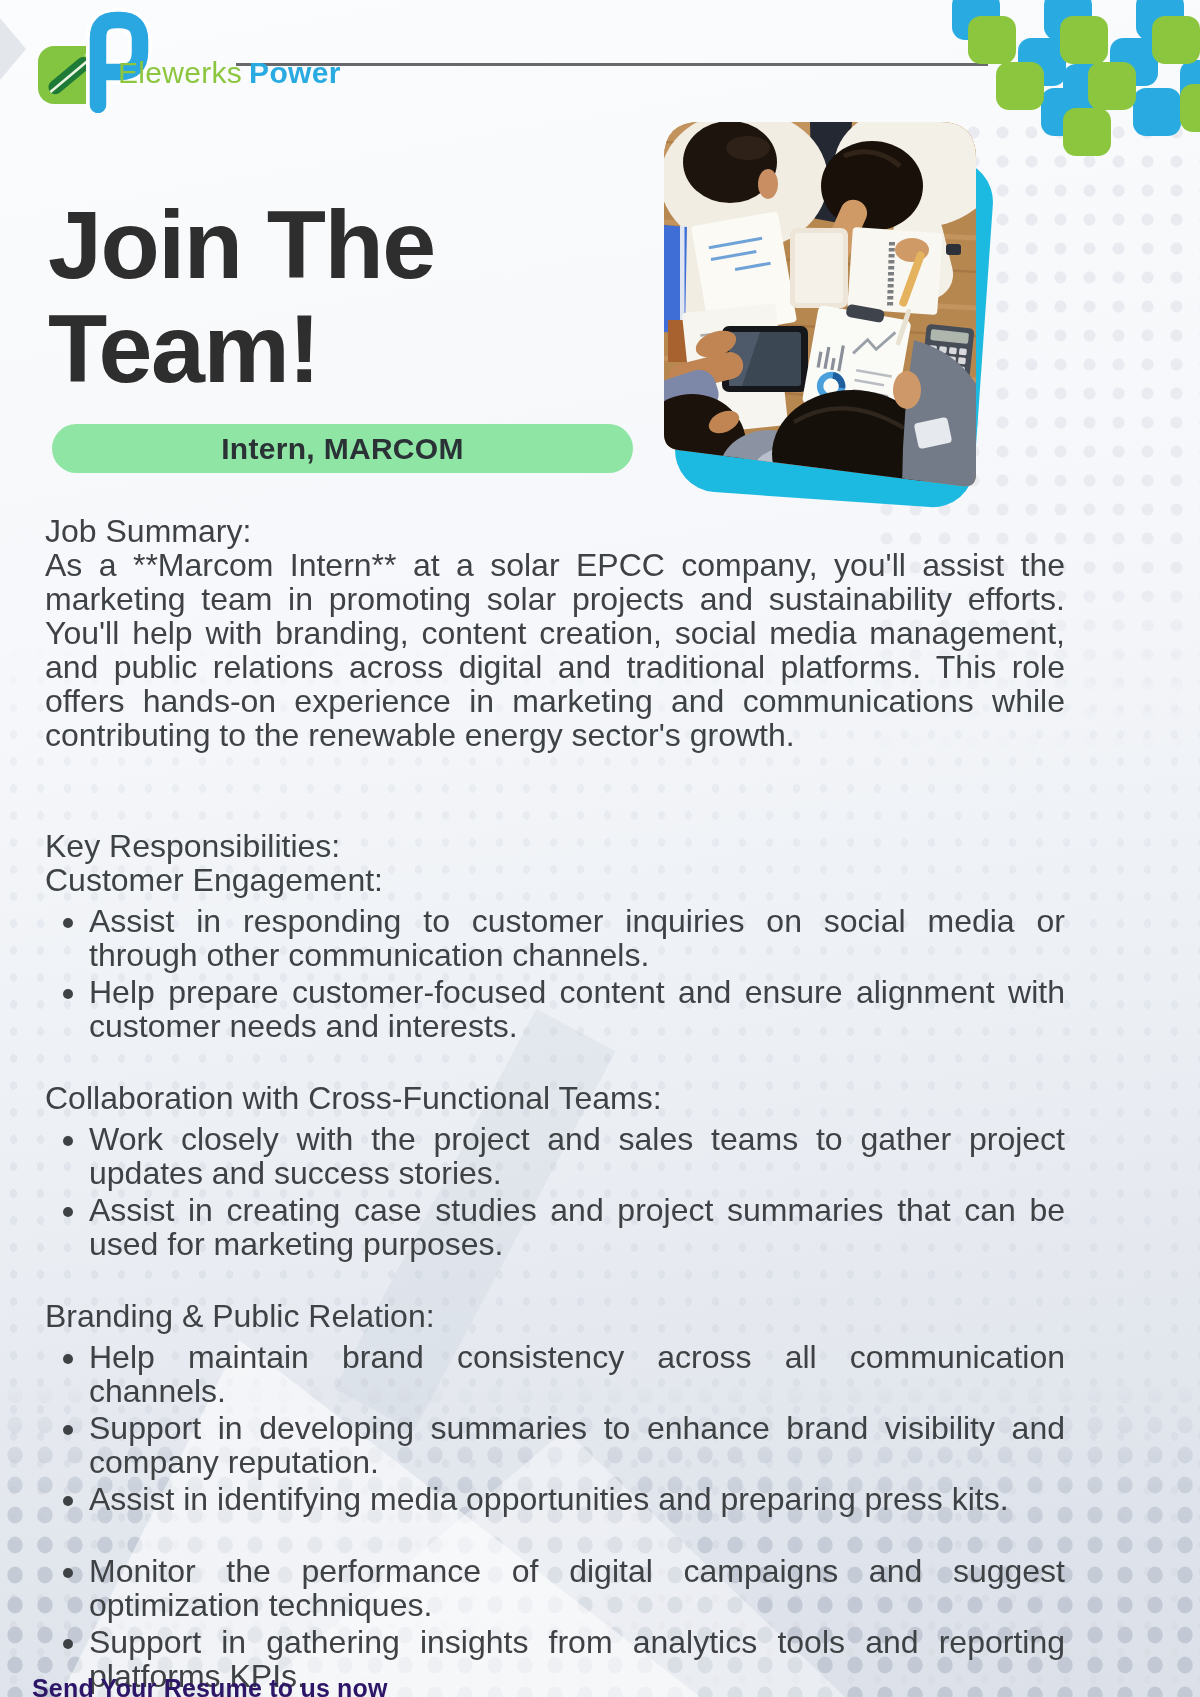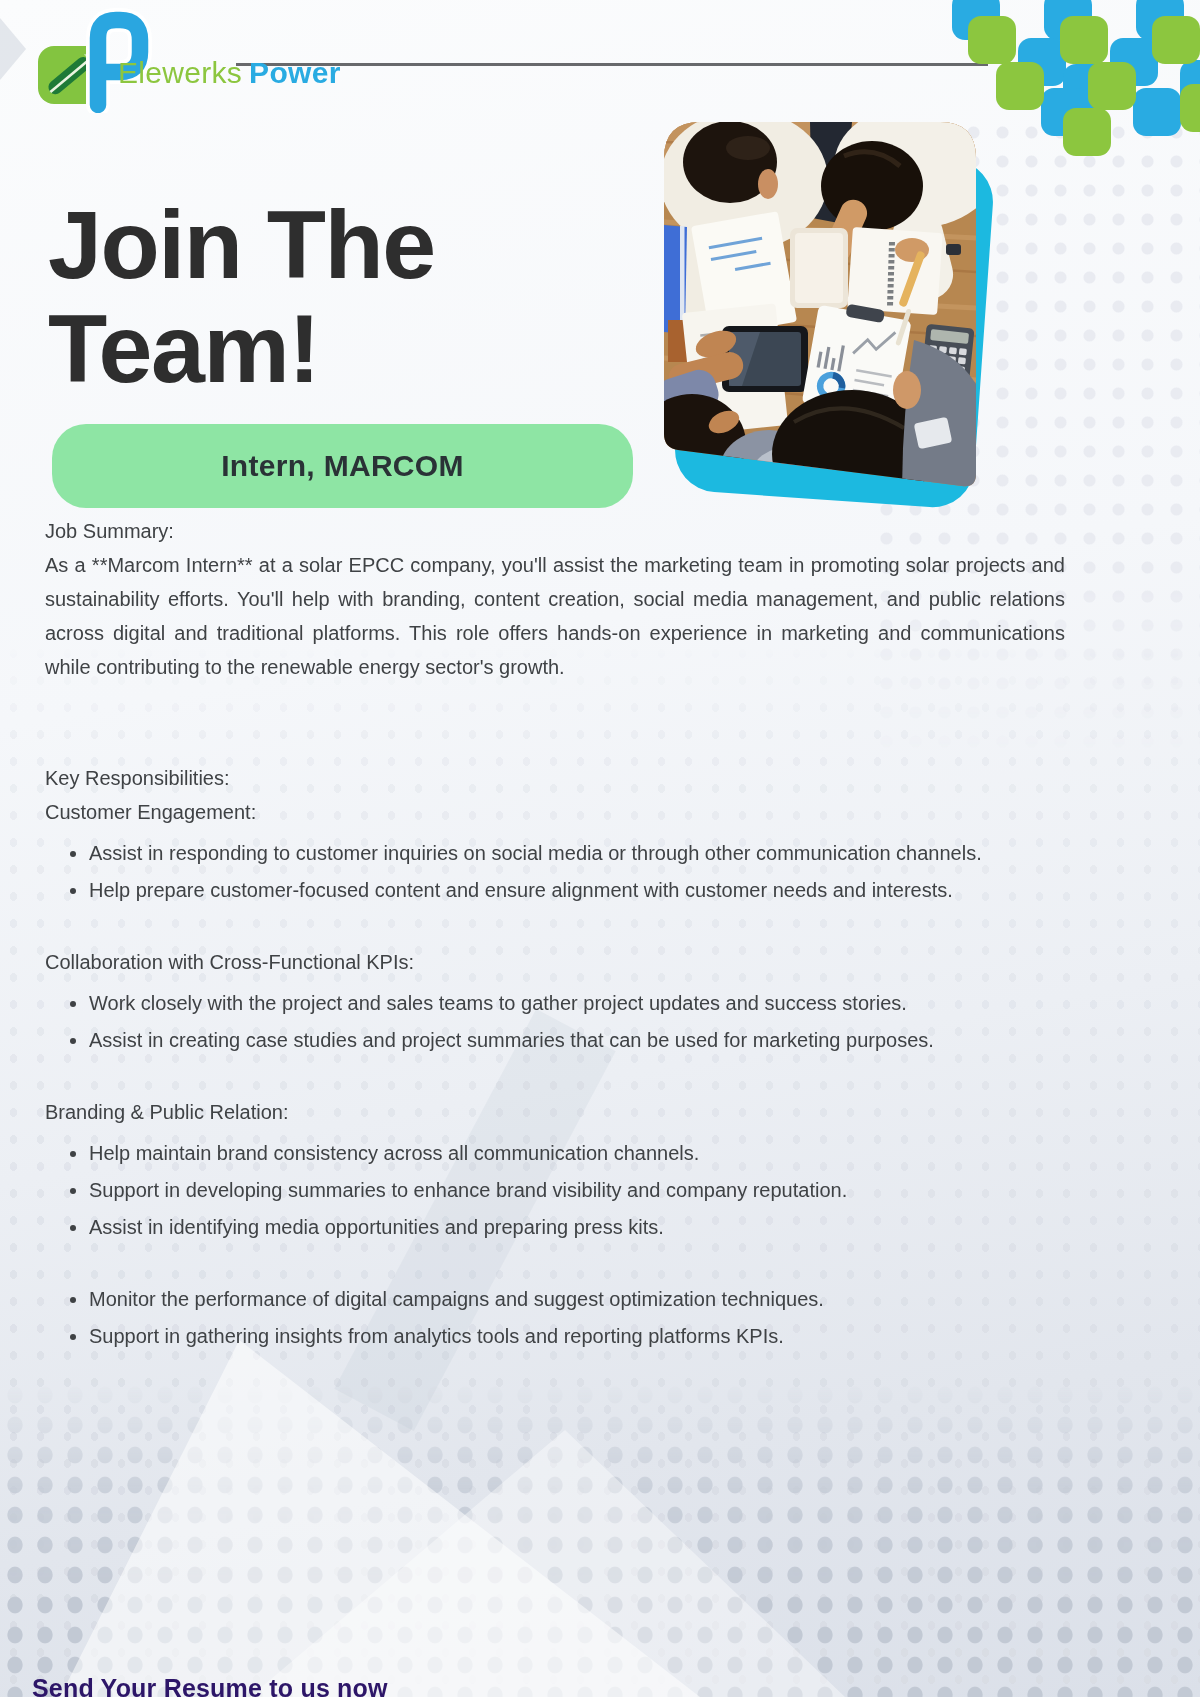--- a/index.html
+++ b/index.html
@@ -52,35 +52,35 @@
   .tile{position:absolute;width:48px;height:48px;border-radius:13px;z-index:3;}
   .tile.b{background:var(--brand-blue,#29ABE2);}
   .tile.g{background:var(--brand-green,#8CC63F);z-index:4;}
   
   .headline{
     position:absolute;left:48px;top:128px;width:560px;z-index:6;
     font-size:97px;line-height:1.07;font-weight:900;letter-spacing:-1.5px;
     color:var(--headline-dark,#2E2E2E);
   }
   .badge{
-    position:absolute;left:52px;top:424px;width:581px;height:84px;z-index:6;
+    position:absolute;left:52px;top:424px;width:581px;height:49px;z-index:6;
     background:var(--badge-green,#8EE5A4);border-radius:34px;
     display:flex;align-items:center;justify-content:center;
     font-size:30px;font-weight:700;letter-spacing:.3px;color:#2a3236;
   }
   
   .photo-backing{
     position:absolute;left:684px;top:152px;width:300px;height:348px;z-index:4;
     background:var(--photo-accent-cyan,#1CB9E0);border-radius:42px;transform:rotate(4deg);
   }
   .photo-svg{position:absolute;left:664px;top:122px;z-index:5;}
   
   .content{
     position:absolute;left:45px;top:514px;width:1020px;z-index:6;
-    font-size:20px;line-height:34px;color:var(--body-text,#3F4245);
+    font-size:32px;line-height:34px;color:var(--body-text,#3F4245);
   }
   .sec-h{font-weight:500;}
   .para{margin:0;text-align:justify;}
   .resp{margin-top:77px;}
   .group ul{margin:7px 0 0 0;padding-left:44px;}
   .group li{text-align:justify;margin-bottom:3px;}
   .group li::marker{color:#3F4245;}
   .group + .group{margin-top:38px;}
   .cta{
     position:absolute;left:32px;top:1646px;z-index:6;
@@ -275,21 +275,21 @@
 
       <div class="group">
         <div class="g-title">Customer Engagement:</div>
         <ul>
           <li>Assist in responding to customer inquiries on social media or through other communication channels.</li>
           <li>Help prepare customer-focused content and ensure alignment with customer needs and interests.</li>
         </ul>
       </div>
 
       <div class="group">
-        <div class="g-title">Collaboration with Cross-Functional KPIs:</div>
+        <div class="g-title">Collaboration with Cross-Functional Teams:</div>
         <ul>
           <li>Work closely with the project and sales teams to gather project updates and success stories.</li>
           <li>Assist in creating case studies and project summaries that can be used for marketing purposes.</li>
         </ul>
       </div>
 
       <div class="group">
         <div class="g-title">Branding &amp; Public Relation:</div>
         <ul>
           <li>Help maintain brand consistency across all communication channels.</li>

